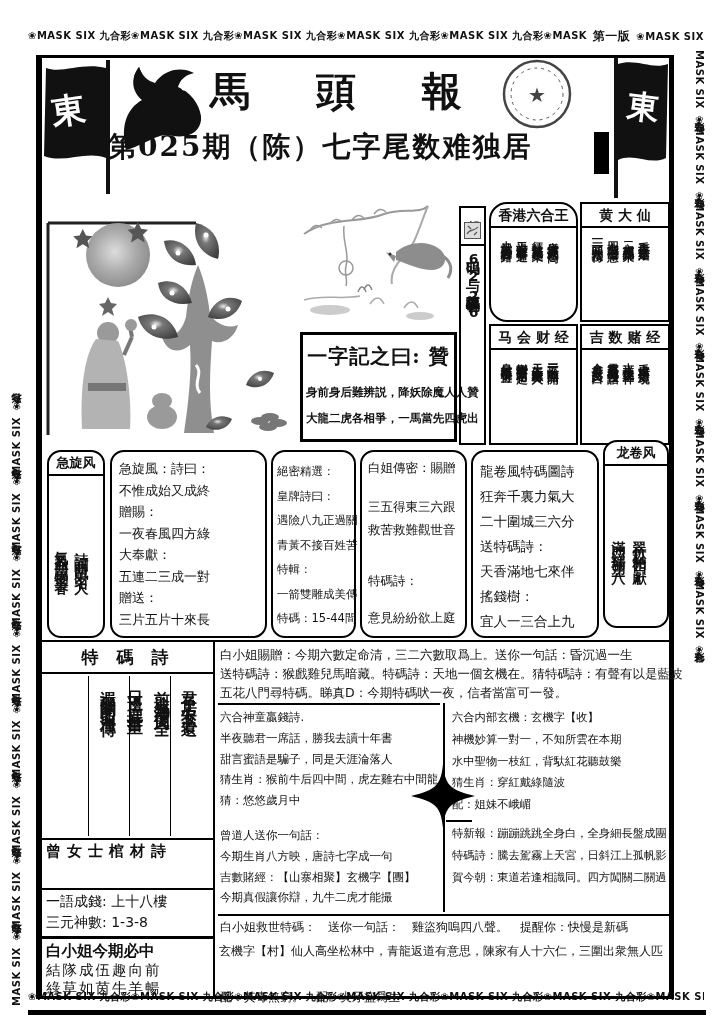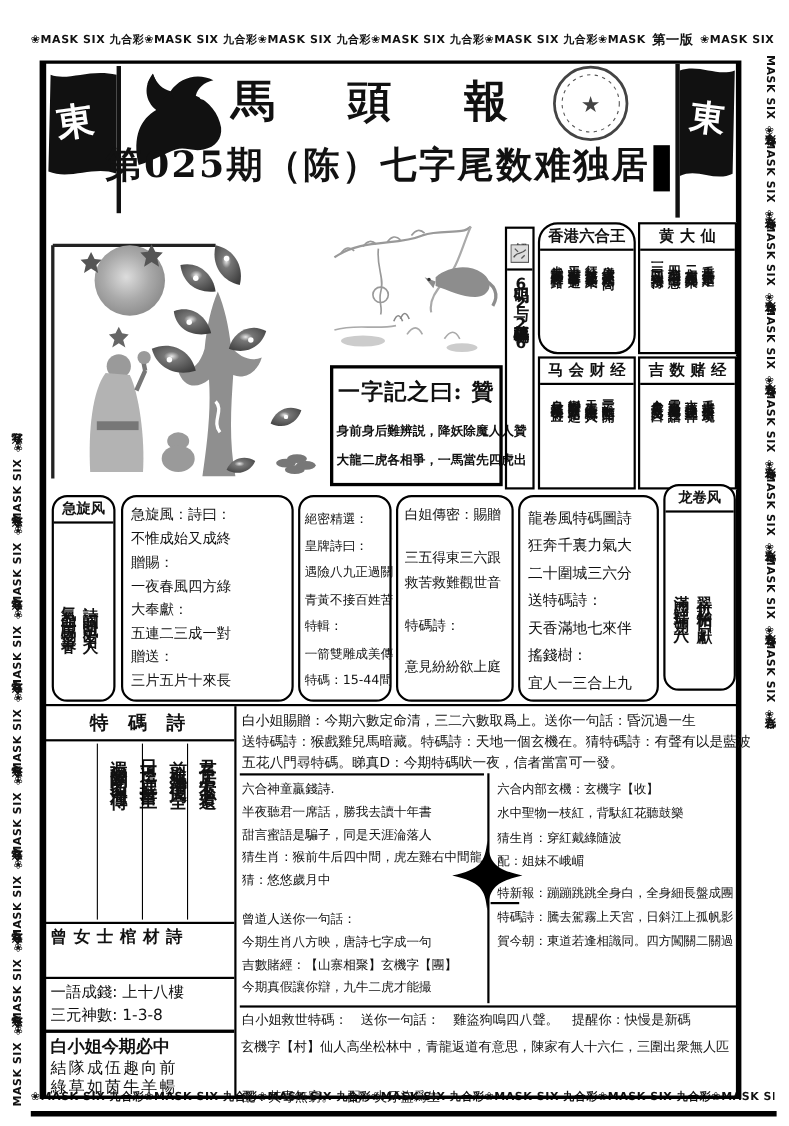--- a/index.html
+++ b/index.html
@@ -59,21 +59,21 @@
   <svg class="abs" style="left:500px;top:56px;" width="74" height="76" viewBox="0 0 74 76">
     <circle cx="37" cy="38" r="33" fill="none" stroke="#444" stroke-width="2.5"></circle>
     <circle cx="37" cy="38" r="26" fill="none" stroke="#555" stroke-width="1" stroke-dasharray="3 4"></circle>
     <text x="37" y="46" font-size="20" fill="#444" text-anchor="middle">★</text>
   </svg>
   <svg class="abs" style="left:612px;top:58px;" width="58" height="140" viewBox="0 0 58 140">
     <rect x="2" y="0" width="4" height="140" fill="#111"></rect>
     <path d="M6,6 C24,0 40,12 56,6 L54,100 C38,108 22,94 6,102 Z" fill="#111"></path>
     <text x="30" y="60" font-size="32" fill="#fff" font-weight="bold" text-anchor="middle" transform="rotate(7 30 60)">東</text>
   </svg>
-  <div class="abs serif bold tl" style="left:96px;top:128px;width:486px;font-size:33px;letter-spacing:2px;">第025期（陈）七字尾数难独居</div>
+  <div class="abs serif bold tl" style="left:108px;top:128px;width:486px;font-size:28px;letter-spacing:2px;">第025期（陈）七字尾数难独居</div>
   <div class="abs line" style="left:594px;top:132px;width:15px;height:42px;"></div>
 
   <svg class="abs" style="left:46px;top:205px;" width="248" height="235" viewBox="0 0 248 235">
     <defs>
       <radialGradient id="moon" cx="45%" cy="45%" r="60%">
         <stop offset="0%" stop-color="#ddd"></stop>
           <stop offset="55%" stop-color="#aaa"></stop>
           <stop offset="100%" stop-color="#8a8a8a"></stop>
       </radialGradient>
       <radialGradient id="leaf" cx="45%" cy="40%" r="70%">
@@ -218,21 +218,21 @@
     <div class="tl">青黃不接百姓苦</div>
     <div class="tl">特輯：</div>
     <div class="tl">一箭雙雕成美傳</div>
     <div class="tl">特碼：15-44間</div>
   </div>
 
   <div class="abs rbox" style="left:360px;top:450px;width:107px;height:188px;padding:8px 6px;font-size:12.5px;">
     <div class="tl">白姐傳密：賜贈</div>
     <div class="tl" style="margin-top:22px;">三五得東三六跟</div>
     <div class="tl" style="margin-top:6px;">救苦救難觀世音</div>
-    <div class="tl" style="margin-top:22px;">特碼詩：</div>
+    <div class="tl" style="margin-top:34px;">特碼詩：</div>
     <div class="tl" style="margin-top:20px;">意見紛紛欲上庭</div>
   </div>
 
   <div class="abs rbox" style="left:471px;top:450px;width:128px;height:188px;padding:7px 7px;font-size:13.5px;line-height:25px;">
     <div class="tl">龍卷風特碼圖詩</div>
     <div class="tl">狂奔千裏力氣大</div>
     <div class="tl">二十圍城三六分</div>
     <div class="tl">送特碼詩：</div>
     <div class="tl">天香滿地七來伴</div>
     <div class="tl">搖錢樹：</div>
@@ -285,20 +285,21 @@
     <div class="tl">猜生肖：猴前牛后四中間，虎左雞右中間龍</div>
     <div class="tl">猜：悠悠歲月中</div>
     <div class="tl" style="margin-top:14px;">曾道人送你一句話：</div>
     <div class="tl">今期生肖八方映，唐詩七字成一句</div>
     <div class="tl">吉數賭經：【山寨相聚】玄機字【團】</div>
     <div class="tl">今期真假讓你辯，九牛二虎才能撮</div>
   </div>
 
   <div class="abs" style="left:452px;top:707px;width:218px;font-size:11.3px;line-height:21.8px;">
     <div class="tl">六合内部玄機：玄機字【收】</div>
+    <div class="tl">神機妙算一對一，不知所雲在本期</div>
     <div class="tl">水中聖物一枝紅，背馱紅花聽鼓樂</div>
     <div class="tl">猜生肖：穿紅戴綠隨波</div>
     <div class="tl">配：姐妹不峨嵋</div>
     <div class="tl" style="margin-top:7px;">特新報：蹦蹦跳跳全身白，全身細長盤成團</div>
     <div class="tl">特碼詩：騰去駕霧上天宮，日斜江上孤帆影</div>
     <div class="tl">賀今朝：東道若逢相識同。四方闖關二關過</div>
   </div>
   <div class="abs line" style="left:446px;top:820px;width:26px;height:2px;"></div>
 
   <svg class="abs" style="left:411px;top:764px;" width="64" height="64" viewBox="0 0 64 64">

